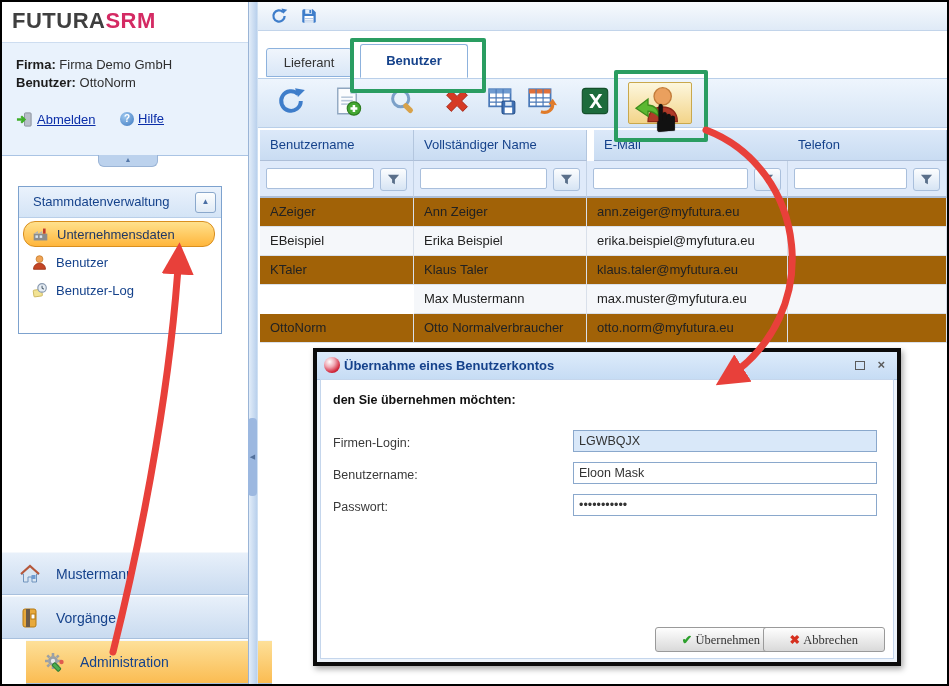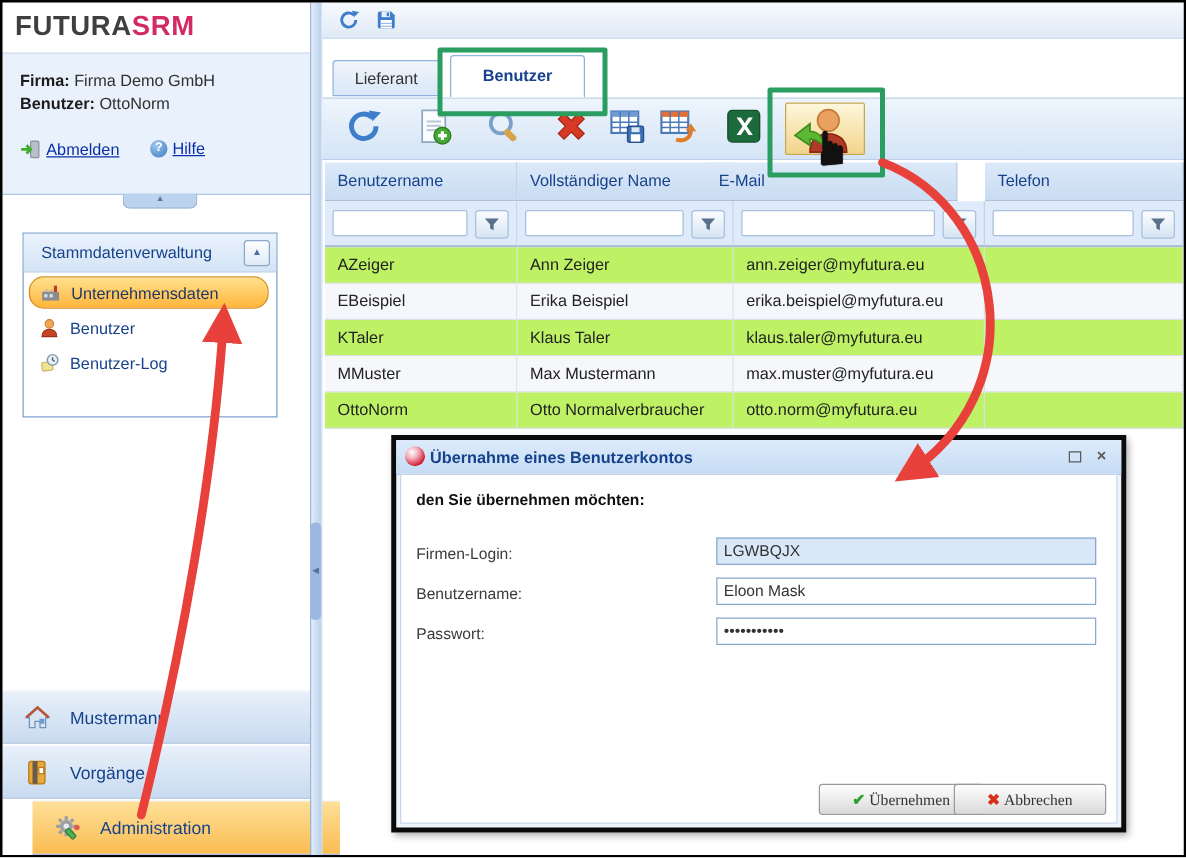--- a/index.html
+++ b/index.html
@@ -39,21 +39,21 @@
   .bigicon{position:absolute;top:86px;width:30px;height:30px;}
   .importbtn{left:628px;top:82px;width:64px;height:42px;background:linear-gradient(#fdf7dd,#f3d489);border:1px solid #c9a84c;border-radius:2px;box-sizing:border-box;}
   .importbtn svg{width:100%;height:100%;}
 
   
   .th{position:absolute;top:130px;height:31px;background:linear-gradient(#dce9f9,#c9dcf2);border-right:1px solid #b3c6de;border-bottom:1px solid #aebfd8;box-sizing:border-box;font-size:13px;color:#15428b;line-height:30px;padding-left:10px;}
   .fc{position:absolute;top:161px;height:37px;background:#dfeafa;border-right:1px solid #c3d2e6;border-bottom:2px solid #aebfd8;box-sizing:border-box;}
   .fc input{position:absolute;left:6px;top:7px;height:21px;border:1px solid #a9bfdc;border-radius:2px;background:#fff;box-sizing:border-box;}
   .fbtn{position:absolute;top:7px;width:27px;height:23px;background:linear-gradient(#fcfdfe,#d6e4f4);border:1px solid #a9bfdc;border-radius:3px;box-sizing:border-box;}
   .fbtn svg{width:15px;height:15px;margin:3px auto 0;display:block;}
-  .cell{position:absolute;height:29px;border-right:1px solid #d9e0ea;border-bottom:1px solid #d9e0ea;box-sizing:border-box;font-size:13px;color:#222;line-height:28px;padding-left:10px;background:#bef264;}
+  .cell{position:absolute;height:29px;border-right:1px solid #d9e0ea;border-bottom:1px solid #d9e0ea;box-sizing:border-box;font-size:13px;color:#222;line-height:28px;padding-left:10px;background:#a16207;}
   .cell.alt{background:#f5f7fa;}
 
   
   .dialog{left:313px;top:348px;width:588px;height:318px;border:4px solid #0b0b0b;background:#eef4fb;box-sizing:border-box;z-index:20;box-shadow:2px 3px 6px rgba(0,0,0,.35);}
   .dlg-inner{position:absolute;inset:0;}
   .dlg-title{position:absolute;left:0;top:0;right:0;height:27px;background:linear-gradient(#ddebfb,#c6dcf4);border-bottom:1px solid #a9c4e4;}
   .dlg-title .t{position:absolute;left:27px;top:6px;font-size:13px;font-weight:bold;color:#15428b;}
   .ball{position:absolute;left:7px;top:5px;width:16px;height:16px;border-radius:50%;background:radial-gradient(circle at 35% 30%,#ffffff,#f0a8b4 35%,#d2263a 70%,#8c1020);}
   .winbtn{position:absolute;top:6px;font-size:13px;font-weight:bold;color:#5a5a5a;line-height:14px;}
   .minbox{position:absolute;top:9px;width:8px;height:7px;border:1.5px solid #5a5a5a;}
@@ -220,21 +220,21 @@
   <div class="abs importbtn">
     <span><svg viewBox="0 0 44 30">
           <circle cx="24" cy="10" r="6.5" fill="#eaa05e" stroke="#c27c3a"></circle>
           <path d="M13 29c0-7.5 5-11 11-11s11 3.5 11 11z" fill="#b03a28" stroke="#8c2516"></path>
           <path d="M4 19l9-7v4.5c6 .5 8 4.5 8 8.5-3-3-5-3.8-8-3.8V25z" fill="#5cb832" stroke="#3c8c1c"></path>
         </svg></span>
   </div>
 
   <div class="th" style="left:260px;width:154px;"><span>Benutzername</span></div>
   <div class="th" style="left:414px;width:173px;"><span>Vollständiger Name</span></div>
-  <div class="th" style="left:565px;width:201px;"><span>E-Mail</span></div>
+  <div class="th" style="left:594px;width:201px;"><span>E-Mail</span></div>
   <div class="th" style="left:788px;width:159px;"><span>Telefon</span></div>
 
   <div class="fc" style="left:260px;width:154px;">
     <input style="width: 108px;" value="">
     <span class="fbtn" style="left:120px;">
         <svg viewBox="0 0 16 16">
           <path d="M2 3h12l-4.5 5v5l-3-1.5V8z" fill="#5a6f8a"></path>
         </svg>
       </span>
   </div>
@@ -271,21 +271,20 @@
   <div class="cell alt" style="left:260px;top:227px;width:154px;">EBeispiel</div>
   <div class="cell alt" style="left:414px;top:227px;width:173px;">Erika Beispiel</div>
   <div class="cell alt" style="left:587px;top:227px;width:201px;">erika.beispiel@myfutura.eu</div>
   <div class="cell alt" style="left:788px;top:227px;width:159px;"></div>
 
   <div class="cell" style="left:260px;top:256px;width:154px;">KTaler</div>
   <div class="cell" style="left:414px;top:256px;width:173px;">Klaus Taler</div>
   <div class="cell" style="left:587px;top:256px;width:201px;">klaus.taler@myfutura.eu</div>
   <div class="cell" style="left:788px;top:256px;width:159px;"></div>
 
-  <div class="cell alt" style="left:260px;top:285px;width:154px;">MMuster</div>
   <div class="cell alt" style="left:414px;top:285px;width:173px;">Max Mustermann</div>
   <div class="cell alt" style="left:587px;top:285px;width:201px;">max.muster@myfutura.eu</div>
   <div class="cell alt" style="left:788px;top:285px;width:159px;"></div>
 
   <div class="cell" style="left:260px;top:314px;width:154px;">OttoNorm</div>
   <div class="cell" style="left:414px;top:314px;width:173px;">Otto Normalverbraucher</div>
   <div class="cell" style="left:587px;top:314px;width:201px;">otto.norm@myfutura.eu</div>
   <div class="cell" style="left:788px;top:314px;width:159px;"></div>
 
   <div class="abs dialog">

